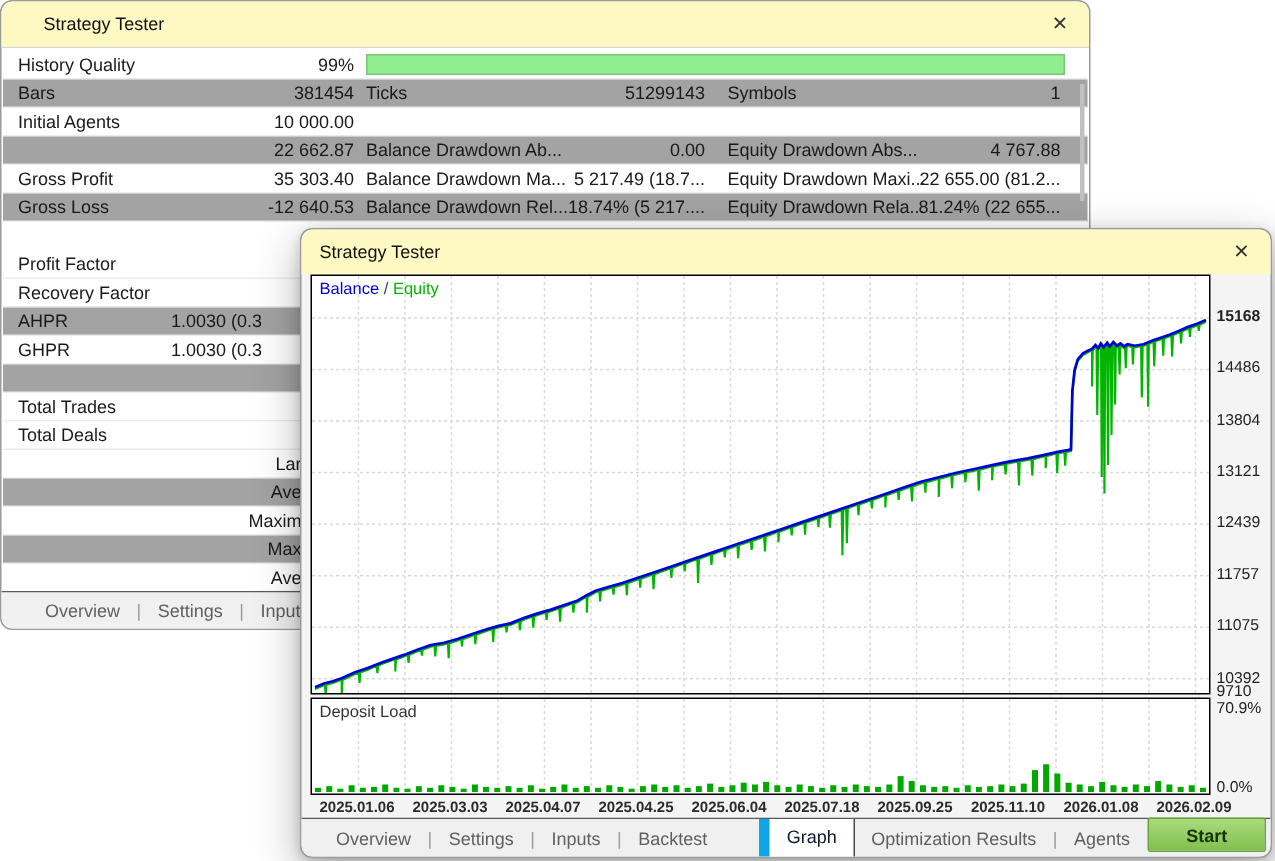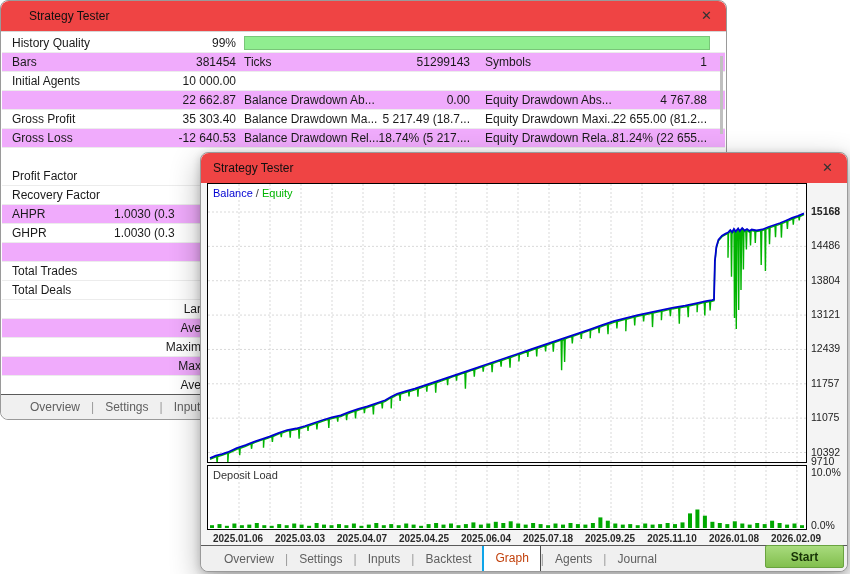--- a/index.html
+++ b/index.html
@@ -2,42 +2,42 @@
 <html><head>
 <meta charset="utf-8">
 <style>
   html,body{margin:0;padding:0;}
   body{width:850px;height:574px;position:relative;background:#ffffff;overflow:hidden;
        font-family:"Liberation Sans",sans-serif;font-size:12px;color:#1a1a1a;}
   .win{position:absolute;background:#fff;border:1px solid #9a9a9a;border-radius:8px;box-sizing:border-box;}
   #bg-win{left:0;top:0;width:727px;height:420px;}
   #fg-win{left:200px;top:152px;width:648px;height:420px;background:#f4f4f4;
           box-shadow:0 10px 30px rgba(0,0,0,.30),0 2px 8px rgba(0,0,0,.18);z-index:10;}
-  .titlebar{position:absolute;left:0;right:0;top:0;height:30px;background:#ef4444;
+  .titlebar{position:absolute;left:0;right:0;top:0;height:30px;background:#fef9c3;
             border-radius:8px 8px 0 0;text-align:center;}
   #bg-win .titlebar{border-bottom:1px solid #d6d6d6;}
   .title-text{position:absolute;top:8px;font-size:12px;color:#111;}
   #bg-win .title-text{left:28px;}
   #fg-win .title-text{left:12px;}
   .close-btn{position:absolute;top:7px;right:14px;font-size:13px;color:#333;cursor:default;line-height:16px;}
   
   .stripe{position:absolute;left:1px;right:1px;height:19px;box-sizing:border-box;
           border-bottom:1px solid #ececec;background:#fff;}
-  .stripe.shaded{background:#f0abfc;}
+  .stripe.shaded{background:#a3a3a3;}
   .stripe span{position:absolute;top:2px;white-space:nowrap;font-size:12px;}
   .progress-bar{position:absolute;left:242px;top:2px;width:466px;height:14px;
                 border:1px solid #79c679;box-sizing:border-box;}
   .vscroll{position:absolute;width:3px;background:#c0c0c0;}
   .tabbar{position:absolute;left:0;right:0;height:24px;background:#f0f0f0;
           border-top:1px solid #5a5a5a;border-radius:0 0 8px 8px;display:flex;align-items:center;}
   #bg-win .tabbar{bottom:0;}
   #fg-win .tabbar{bottom:0;height:25px;}
   .tab{padding:3px 11px;color:#5f5f5f;font-size:12px;white-space:nowrap;}
-  .tab.active{background:#ffffff;color:#c2410c;border-left:2px solid #0ea5e9;border-right:1px solid #4a4a4a;
-              height:100%;display:flex;align-items:center;box-sizing:border-box;margin-top:-1px;}
+  .tab.active{background:#ffffff;color:#0f172a;border-left:7px solid #0ea5e9;border-right:1px solid #4a4a4a;
+              height:100%;display:flex;align-items:center;box-sizing:border-box;margin-top:-1px;margin-left:24px;}
   .tab-sep{color:#9a9a9a;}
   
   .chart-box{position:absolute;background:#fff;border:1px solid #000;box-sizing:border-box;}
   #main-chart-box{left:6px;top:30px;width:600px;height:280px;}
   #dep-chart-box{left:6px;top:312px;width:600px;height:65px;}
   .legend{position:absolute;left:5px;top:3px;font-size:11px;white-space:nowrap;}
   .ylabel{position:absolute;left:610px;width:38px;font-size:10.5px;color:#222;white-space:nowrap;}
   .pctlabel{position:absolute;left:610px;width:38px;font-size:10.5px;color:#222;}
   .xlabel{position:absolute;top:380px;width:62px;text-align:center;font-size:10px;font-weight:bold;color:#2b2b2b;white-space:nowrap;}
   #start-btn{position:absolute;right:3px;bottom:3px;width:77px;height:21px;
@@ -296,21 +296,21 @@
       <div class="ylabel" style="top: 52px; font-weight: bold;">15168</div>
       <div class="ylabel" style="top: 86.3577px;">14486</div>
       <div class="ylabel" style="top: 120.715px;">13804</div>
       <div class="ylabel" style="top: 155.123px;">13121</div>
       <div class="ylabel" style="top: 189.481px;">12439</div>
       <div class="ylabel" style="top: 223.839px;">11757</div>
       <div class="ylabel" style="top: 258.196px;">11075</div>
       <div class="ylabel" style="top: 292.605px;">10392</div>
       <div class="ylabel" style="top: 302px;">9710</div>
     </div>
-  <div class="pctlabel" style="top:313px;">10.0%</div>
+  <div class="pctlabel" style="top:313px;">70.9%</div>
   <div class="pctlabel" style="top:366px;">0.0%</div>
   <div id="x-labels">
       <div class="xlabel" style="left: 6px;">2025.01.06</div>
       <div class="xlabel" style="left: 68px;">2025.03.03</div>
       <div class="xlabel" style="left: 130px;">2025.04.07</div>
       <div class="xlabel" style="left: 192px;">2025.04.25</div>
       <div class="xlabel" style="left: 254px;">2025.06.04</div>
       <div class="xlabel" style="left: 316px;">2025.07.18</div>
       <div class="xlabel" style="left: 378px;">2025.09.25</div>
       <div class="xlabel" style="left: 440px;">2025.11.10</div>
@@ -320,19 +320,20 @@
 
   <div class="tabbar" id="fg-tabbar" style="padding-left: 12px;">
       <div class="tab">Overview</div>
       <span class="tab-sep">|</span>
       <div class="tab">Settings</div>
       <span class="tab-sep">|</span>
       <div class="tab">Inputs</div>
       <span class="tab-sep">|</span>
       <div class="tab">Backtest</div>
       <div class="tab active">Graph</div>
+      <div class="tab">Optimization Results</div>
       <span class="tab-sep">|</span>
       <div class="tab">Agents</div>
       <span class="tab-sep">|</span>
       <div class="tab">Journal</div>
     </div>
   <div id="start-btn">Start</div>
 </div>
 
 </body></html>

